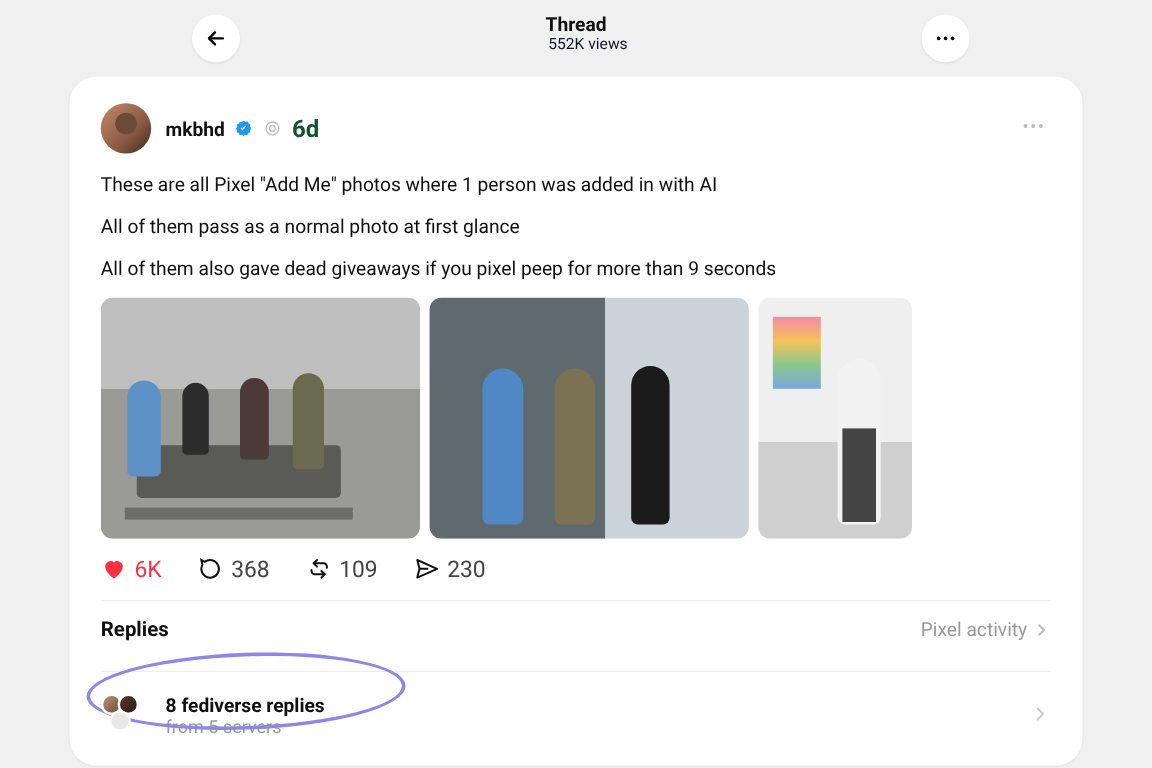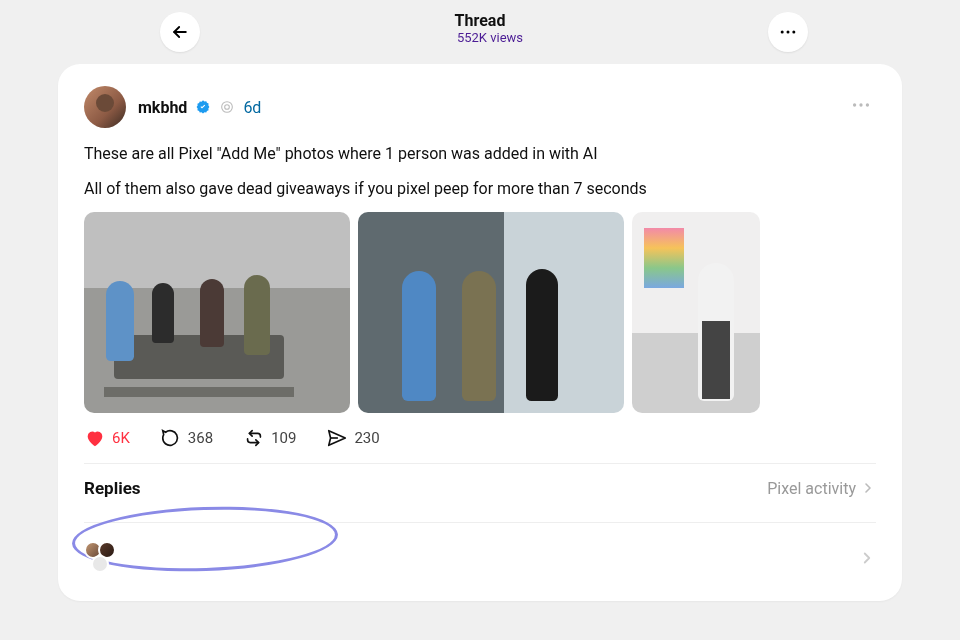--- a/index.html
+++ b/index.html
@@ -26,21 +26,21 @@
     border-radius: 50%;
     background: #fff;
     display: flex; align-items: center; justify-content: center;
     box-shadow: 0 1px 2px rgba(0,0,0,0.08);
     cursor: pointer;
   }
   .topbar .back-btn { left: 160px; }
   .topbar .more-btn-top { right: 152px; }
   .topbar .title-block { text-align: center; }
   .topbar .title { font-weight: 700; font-size: 16px; }
-  .topbar .subtitle { font-size: 13px; color: #4c1d95; margin-left: 20px; }
+  .topbar .subtitle { font-size: 13px; color: #0f172a; margin-left: 20px; }
 
   .card {
     width: 844px;
     margin: 8px auto 0;
     background: #fff;
     border-radius: 22px;
     padding: 22px 26px 22px 26px;
     box-shadow: 0 1px 2px rgba(0,0,0,0.04);
     position: relative;
   }
@@ -60,21 +60,21 @@
     content:""; position:absolute; left:12px; top:8px; width:18px; height:18px; border-radius:50%;
     background:#6b4a38;
   }
   .author-row { display: flex; align-items: center; gap: 8px; font-size: 16px; }
   .author { font-weight: 700; }
   .verified {
     width: 16px; height: 16px; display:inline-flex; align-items:center; justify-content:center;
   }
   .verified svg { width:16px; height:16px; }
   .target-icon { width:16px; height:16px; color:#bbb; }
-  .time { color:#0369a1; font-size:16px; }
+  .time { color:#14532d; font-size:20px;font-weight:bold; }
   .post-more { margin-left:auto; color:#bbb; cursor:pointer; padding:4px; }
 
   .body-text p { font-size: 16px; line-height: 1.45; margin-bottom: 12px; }
 
   .gallery {
     display: flex; gap: 8px; margin-top: 8px; margin-bottom: 14px;
     overflow: hidden;
   }
   .photo {
     width: 266px; height: 201px; border-radius: 10px; flex-shrink: 0;
@@ -90,21 +90,21 @@
   .p1 .f2{left:68px;background:#2c2c2c;height:60px;width:22px;bottom:70px;}
   .p1 .f3{left:116px;background:#4b3a36;height:68px;width:24px;bottom:66px;}
   .p1 .f4{left:160px;background:#6a6b4e;height:80px;width:26px;bottom:58px;}
   .p2 .f1{left:44px;background:#4f88c4;height:130px;width:34px;}
   .p2 .f2{left:104px;background:#7a7252;height:130px;width:34px;}
   .p2 .f3{left:168px;background:#1b1b1b;height:132px;width:32px;}
   .p3 .art{position:absolute;left:12px;top:16px;width:40px;height:60px;background:linear-gradient(#f28aa8,#f6c35a,#8ac78a,#7aa8e0);}
   .p3 .f1{left:66px;background:#f2f2f2;height:138px;width:36px;}
   .p3 .f1::after{content:"";position:absolute;top:58px;left:4px;width:28px;height:78px;background:#444;}
 
-  .actions { display:flex; gap:30px; align-items:center; font-size:15px; padding-bottom:14px; border-bottom:1px solid #eee; }
+  .actions { display:flex; gap:30px; align-items:center; font-size:19px; padding-bottom:14px; border-bottom:1px solid #eee; }
   .act { display:flex; align-items:center; gap:6px; color:#444; cursor:pointer; }
   .act .ico { width:22px; height:22px; display:flex; align-items:center; justify-content:center; }
   .act.like { color:#ff3040; }
   .act.like .ico svg { fill:#ff3040; }
 
   .replies-row { display:flex; align-items:center; justify-content:space-between; padding:14px 0 24px; border-bottom:1px solid #eee; }
   .replies-title { font-weight:700; font-size:17px; }
   .view-activity { color:#999; font-size:16px; display:flex; align-items:center; gap:4px; cursor:pointer; }
 
   .fedi-row { display:flex; align-items:center; padding-top:18px; gap:14px; cursor:pointer; position:relative; }
@@ -171,21 +171,22 @@
       <svg width="22" height="22" viewBox="0 0 24 24" fill="#bbb">
           <circle cx="5" cy="12" r="1.8"></circle>
           <circle cx="12" cy="12" r="1.8"></circle>
           <circle cx="19" cy="12" r="1.8"></circle>
         </svg>
     </div>
   </div>
 
   <div class="body-text">
     <p>These are all Pixel "Add Me" photos where 1 person was added in with AI</p>
-    <p>All of them also gave dead giveaways if you pixel peep for more than 7 seconds</p>
+    <p>All of them pass as a normal photo at first glance</p>
+    <p>All of them also gave dead giveaways if you pixel peep for more than 9 seconds</p>
   </div>
 
   <div class="gallery">
     <div class="photo p1">
       <div class="table"></div>
         <div class="bench"></div>
       <div class="figure f1"></div>
         <div class="figure f2"></div>
         <div class="figure f3"></div>
         <div class="figure f4"></div>
@@ -250,20 +251,24 @@
     </div>
   </div>
 
   <div class="fedi-row">
     <div class="highlight-ring"></div>
     <div class="fedi-avatars">
       <div class="a a1"></div>
       <div class="a a2"></div>
       <div class="a a3"></div>
     </div>
+    <div class="fedi-text">
+      <div class="t1">8 fediverse replies</div>
+      <div class="t2">from 5 servers</div>
+    </div>
     <div class="fedi-chevron">
       <svg width="18" height="18" viewBox="0 0 24 24" fill="none" stroke="#ccc" stroke-width="2.4" stroke-linecap="round" stroke-linejoin="round">
           <polyline points="9 6 15 12 9 18"></polyline>
         </svg>
     </div>
   </div>
 
 </div>
 
 </body></html>

